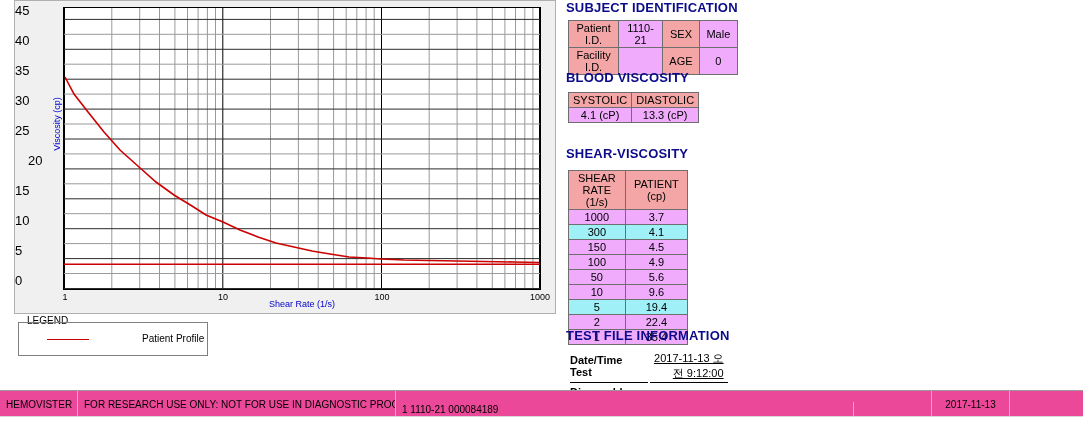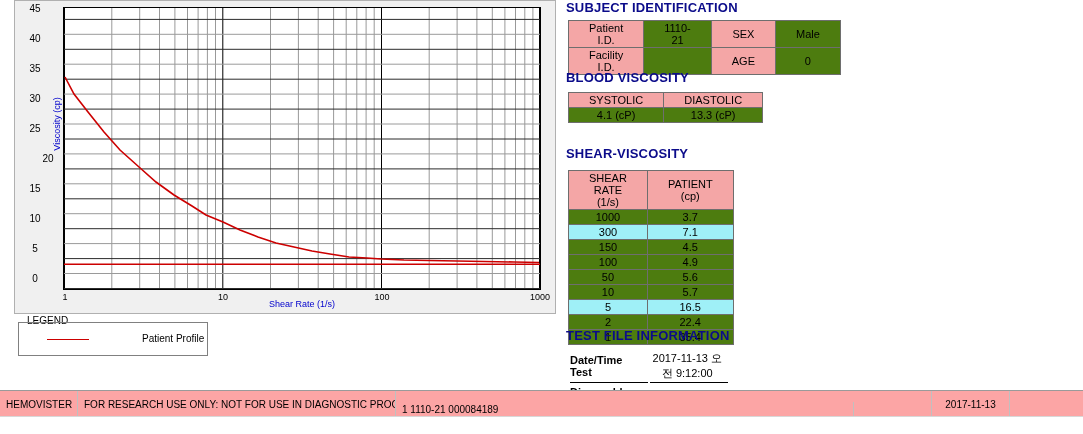--- a/index.html
+++ b/index.html
@@ -72,22 +72,22 @@
     left: 48px;
     top: 298px;
     width: 478px;
     text-align: center;
     font-size: 9px;
     color: #0000cc;
   }
   .ytick {
     position: absolute;
     width: 40px;
-    text-align: center;
-    font-size: 10px;
+    text-align: left;
+    font-size: 13px;
     color: #000;
   }
   .xtick {
     position: absolute;
     text-align: center;
     font-size: 9px;
     color: #000;
     width: 40px;
   }
   .legend-box {
@@ -137,32 +137,32 @@
     color: #0b0b8a;
     letter-spacing: 0.2px;
     margin: 0 0 4px 0;
   }
   table.grid {
     border-collapse: collapse;
     font-size: 11px;
   }
   table.grid td, table.grid th {
     border: 1px solid #6e6e6e;
-    padding: 1px 20px;
+    padding: 1px 4px;
     text-align: center;
     font-weight: normal;
     height: 15px;
     box-sizing: border-box;
   }
   .hdr {
     background: #f4a6a6;
     font-weight: bold;
   }
   .val {
-    background: #4d7c0f;
+    background: #f0abfc;
   }
   .hl {
     background: #9ff0f7;
     font-weight: bold;
   }
   .bold {
     font-weight: bold;
   }
 
   .subject-block { position: absolute; left: 0px; top: 0px; }
@@ -181,36 +181,37 @@
   .tfi-table td { height: 16px; }
   .tfi-label {
     text-align: left !important;
     font-weight: bold;
     width: 250px;
     border: none !important;
     border-bottom: 1px solid #000 !important;
     padding-left: 0 !important;
   }
   .tfi-value {
-    text-align: center;
+    text-align: right;
     width: 238px;
     border: none !important;
     border-bottom: 1px solid #000 !important;
     padding-right: 4px !important;
+    text-decoration: underline;
   }
 
   
   .statusbar {
     position: absolute;
     left: 0px;
     top: 390px;
     width: 1083px;
     height: 26px;
     border-top: 1px solid #9a9a9a;
-    background: #fca5a5;
+    background: #ec4899;
     display: flex;
     align-items: stretch;
     font-size: 10px;
   }
   .sb-cell {
     display: flex;
     align-items: center;
     padding: 0 6px;
     border-right: 1px solid #c0c0c0;
     box-sizing: border-box;
@@ -380,41 +381,41 @@
             <tr>
           <td class="hdr" style="width:124px;">SHEAR RATE (1/s)</td>
           <td class="hdr" style="width:124px;">PATIENT (cp)</td>
         </tr>
         <tr>
           <td class="val bold">1000</td>
           <td class="val">3.7</td>
         </tr>
         <tr>
           <td class="hl">300</td>
-          <td class="hl">7.1</td>
+          <td class="hl">4.1</td>
         </tr>
         <tr>
           <td class="val bold">150</td>
           <td class="val">4.5</td>
         </tr>
         <tr>
           <td class="val bold">100</td>
           <td class="val">4.9</td>
         </tr>
         <tr>
           <td class="val bold">50</td>
           <td class="val">5.6</td>
         </tr>
         <tr>
           <td class="val bold">10</td>
-          <td class="val">5.7</td>
+          <td class="val">9.6</td>
         </tr>
         <tr>
           <td class="hl">5</td>
-          <td class="hl">16.5</td>
+          <td class="hl">19.4</td>
         </tr>
         <tr>
           <td class="val bold">2</td>
           <td class="val">22.4</td>
         </tr>
         <tr>
           <td class="val bold">1</td>
           <td class="val">35.4</td>
         </tr>
       </tbody>

